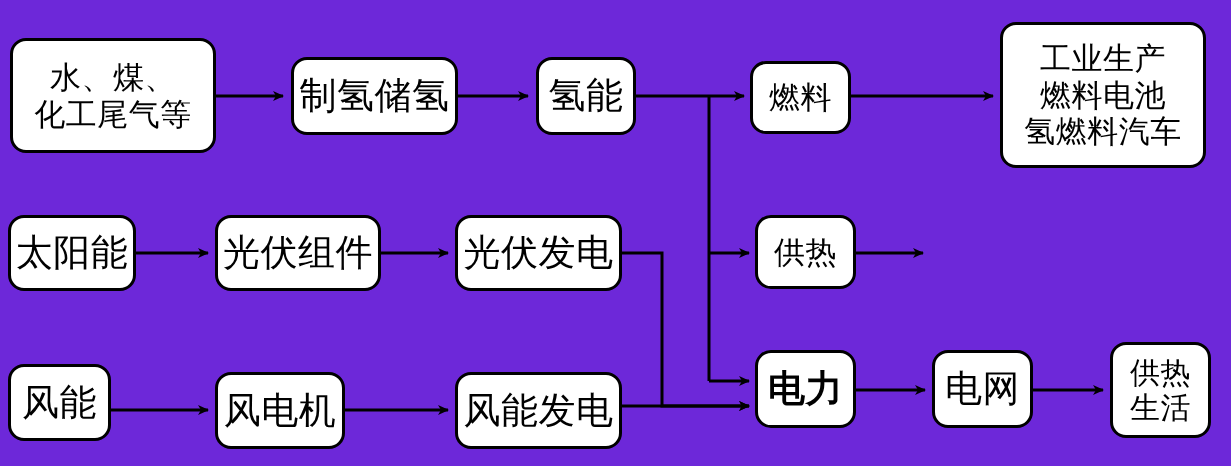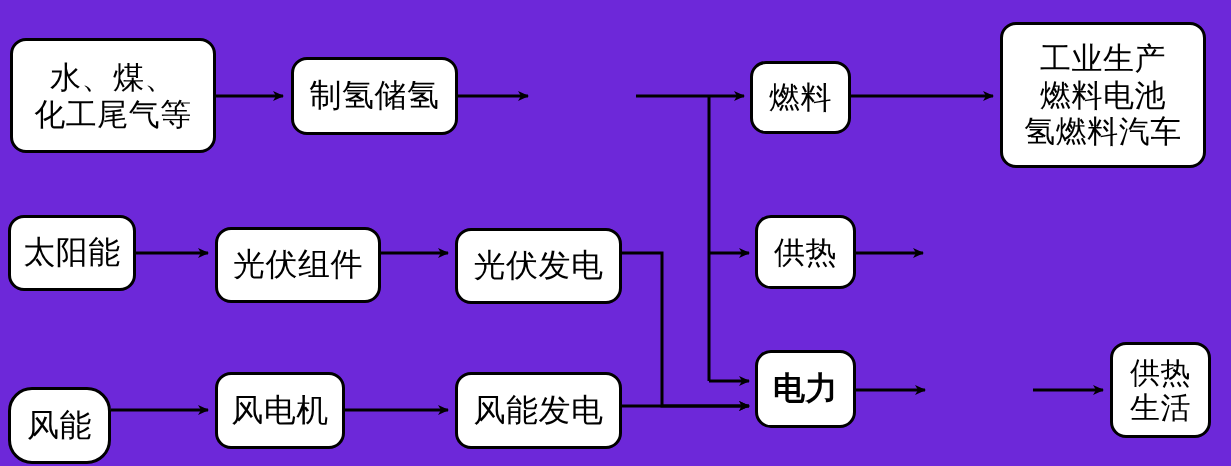--- a/index.html
+++ b/index.html
@@ -35,21 +35,21 @@
     text-align: center;
     color: #000000;
     font-weight: 400;
     line-height: 1.18;
     letter-spacing: 0.5px;
     white-space: pre-line;
     z-index: 2;
   }
   .f30 { font-size: 30px; }
   .f31 { font-size: 31px; }
-  .f32 { font-size: 32px; }
+  .f32 { font-size: 37px; }
 </style>
 </head>
 <body>
 
 <div id="canvas">
 
   <svg id="connectors" viewBox="0 0 1231 466" xmlns="http://www.w3.org/2000/svg">
     <defs>
       <marker id="ah" markerWidth="12" markerHeight="12" refX="10" refY="5" orient="auto" markerUnits="userSpaceOnUse">
         <path d="M0,0 L11,5 L0,10 L3,5 Z" fill="#000000"></path>
@@ -89,41 +89,43 @@
     <line x1="856" y1="390" x2="925" y2="390" stroke="#000000" stroke-width="3" marker-end="url(#ah)"></line>
 
     <line x1="1033" y1="390" x2="1103" y2="390" stroke="#000000" stroke-width="3" marker-end="url(#ah)"></line>
   </svg>
 
   <div class="node f31" style="left:10px; top:38px; width:206px; height:115px;">水、煤、
 化工尾气等</div>
 
   <div class="node f32" style="left:291px; top:57px; width:167px; height:78px;">制氢储氢</div>
 
+  <div class="node f32" style="left:536px; top:57px; width:100px; height:78px;">氢能</div>
 
   <div class="node f31" style="left:750px; top:61px; width:101px; height:73px;text-align:right;">燃料</div>
 
   <div class="node f32" style="left:8px; top:215px; width:128px; height:76px;">太阳能</div>
 
   <div class="node f31" style="left:1000px; top:22px; width:206px; height:146px;">工业生产
 燃料电池
 氢燃料汽车</div>
 
-  <div class="node f32" style="left:215px; top:227px; width:166px; height:76px;">光伏组件</div>
+  <div class="node f32" style="left:215px; top:215px; width:166px; height:76px;">光伏组件</div>
 
-  <div class="node f32" style="left:455px; top:228px; width:167px; height:76px;">光伏发电</div>
+  <div class="node f32" style="left:455px; top:215px; width:167px; height:76px;">光伏发电</div>
 
   <div class="node f31" style="left:755px; top:215px; width:101px; height:74px;">供热</div>
 
 
-  <div class="node f32" style="left:8px; top:387px; width:103px; height:77px;border-radius:24px;">风能</div>
+  <div class="node f32" style="left:8px; top:364px; width:103px; height:77px;">风能</div>
 
   <div class="node f32" style="left:215px; top:372px; width:130px; height:77px;text-align:center;">风电机</div>
 
   <div class="node f32" style="left:455px; top:372px; width:167px; height:77px;text-align:center;">风能发电</div>
 
   <div class="node f32" style="left:755px; top:350px; width:101px; height:78px;font-weight:bold;">电力</div>
 
+  <div class="node f32" style="left:932px; top:350px; width:101px; height:78px;">电网</div>
 
   <div class="node f30" style="left:1110px; top:342px; width:101px; height:96px;">供热
 生活</div>
 
 </div>
 
 </body></html>

